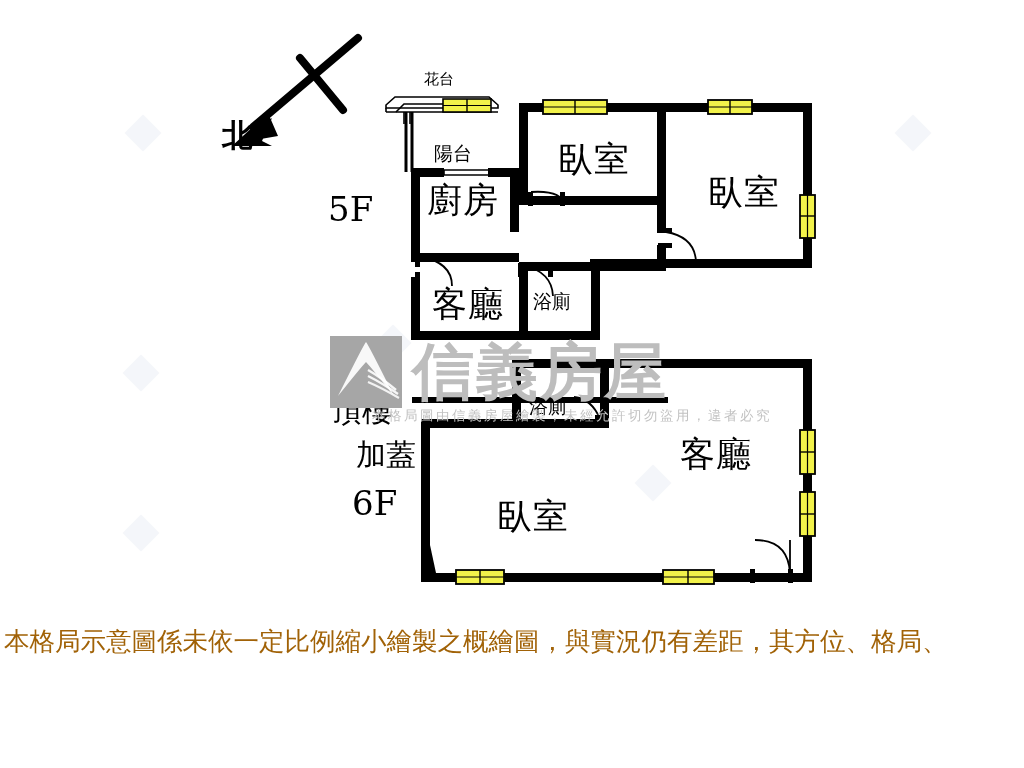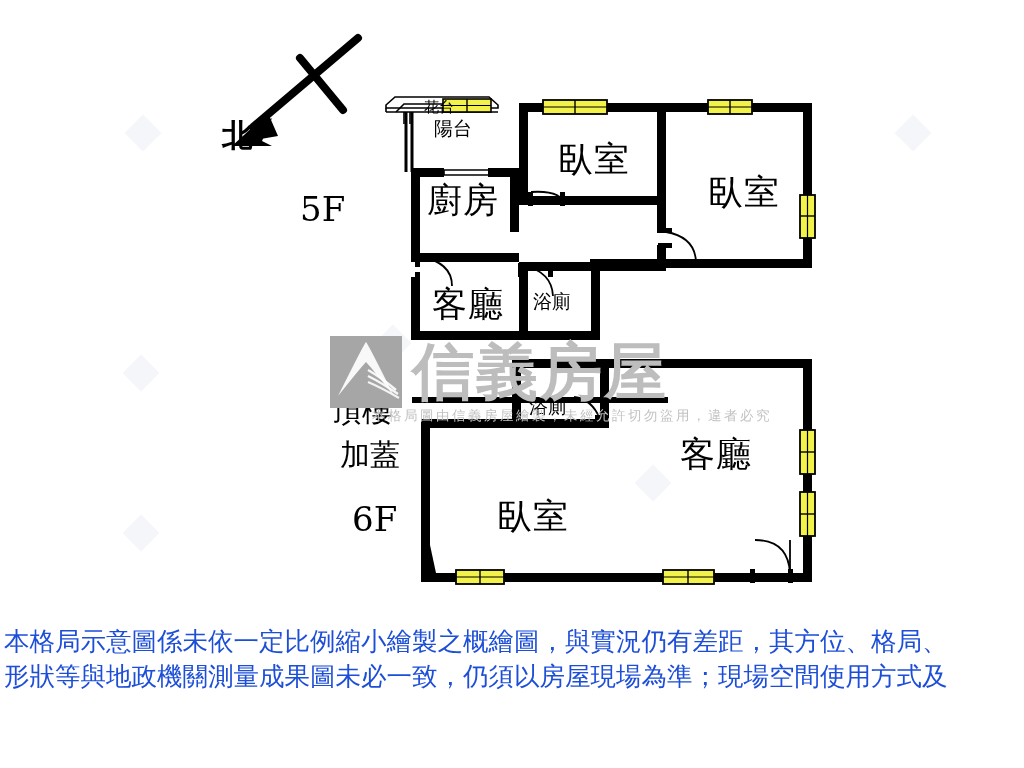--- a/index.html
+++ b/index.html
@@ -48,21 +48,21 @@
 
   
   #disclaimer {
     position: absolute;
     left: 4px;
     top: 624px;
     width: 1016px;
     font-family: "DejaVu Serif", "Liberation Serif", serif;
     font-size: 25.5px;
     line-height: 1.36;
-    color: #1d4ed8;
+    color: #a16207;
     letter-spacing: 0px;
     text-align: left;
   }
   #disclaimer div { white-space: nowrap; }
 
   
   #watermark {
     position: absolute;
     left: 330px;
     top: 336px;
@@ -305,33 +305,33 @@
         <rect x="788" y="569" width="5" height="14" fill="#000"></rect>
         <path d="M 790 573 Q 788 540 755 540" stroke="#000" stroke-width="1.8" fill="none"></path>
         <line x1="790" y1="573" x2="790" y2="540" stroke="#000" stroke-width="1.8"></line>
       </g>
     </g>
 
   </svg>
 
   <div class="lbl lbl-north" style="left:222px; top:120px;">北</div>
 
-  <div class="lbl lbl-floor" style="left:300px; top:192px;">5F</div>
-
-  <div class="lbl lbl-tiny" style="left:424px; top:100px;">花台</div>
-  <div class="lbl lbl-room-sm" style="left:434px; top:119px;">陽台</div>
+  <div class="lbl lbl-floor" style="left:328px; top:192px;">5F</div>
+
+  <div class="lbl lbl-tiny" style="left:424px; top:72px;">花台</div>
+  <div class="lbl lbl-room-sm" style="left:434px; top:144px;">陽台</div>
   <div class="lbl lbl-room" style="left:427px; top:183px;font-family:Liberation Serif, serif;">廚房</div>
   <div class="lbl lbl-room" style="left:558px; top:142px;">臥室</div>
   <div class="lbl lbl-room" style="left:708px; top:175px;">臥室</div>
   <div class="lbl lbl-room" style="left:432px; top:287px;">客廳</div>
   <div class="lbl lbl-room-sm" style="left:533px; top:292px;">浴廁</div>
 
   <div class="lbl lbl-big" style="left:332px; top:396px;">頂樓</div>
-  <div class="lbl lbl-big" style="left:340px; top:440px;">加蓋</div>
-  <div class="lbl lbl-floor" style="left:352px; top:502px;">6F</div>
+  <div class="lbl lbl-big" style="left:356px; top:440px;">加蓋</div>
+  <div class="lbl lbl-floor" style="left:352px; top:486px;">6F</div>
 
   <div class="lbl lbl-room-sm" style="left:529px; top:397px;">浴廁</div>
   <div class="lbl lbl-room" style="left:497px; top:499px;">臥室</div>
   <div class="lbl lbl-room" style="left:680px; top:437px;">客廳</div>
 
   <div id="watermark">
     <div id="wm-logo">
       <svg viewBox="0 0 72 72" width="72" height="72">
         <path d="M 8 60 Q 34 8 36 6 Q 38 8 64 60 Q 40 30 36 26 Q 32 30 8 60 Z" fill="#ffffff" opacity="0.92"></path>
         <path d="M 38 34 Q 52 42 66 54" stroke="#ffffff" stroke-width="2.4" fill="none" opacity="0.9"></path>
@@ -341,14 +341,13 @@
     </div>
     <div id="wm-text">信義房屋</div>
   </div>
 
   <div id="wm-small">本格局圖由信義房屋繪製，未經允許切勿盜用，違者必究</div>
 
 </div>
 
 <div id="disclaimer">
   <div>本格局示意圖係未依一定比例縮小繪製之概繪圖，與實況仍有差距，其方位、格局、</div>
-  <div>形狀等與地政機關測量成果圖未必一致，仍須以房屋現場為準；現場空間使用方式及</div>
 </div>
 
 </body></html>

